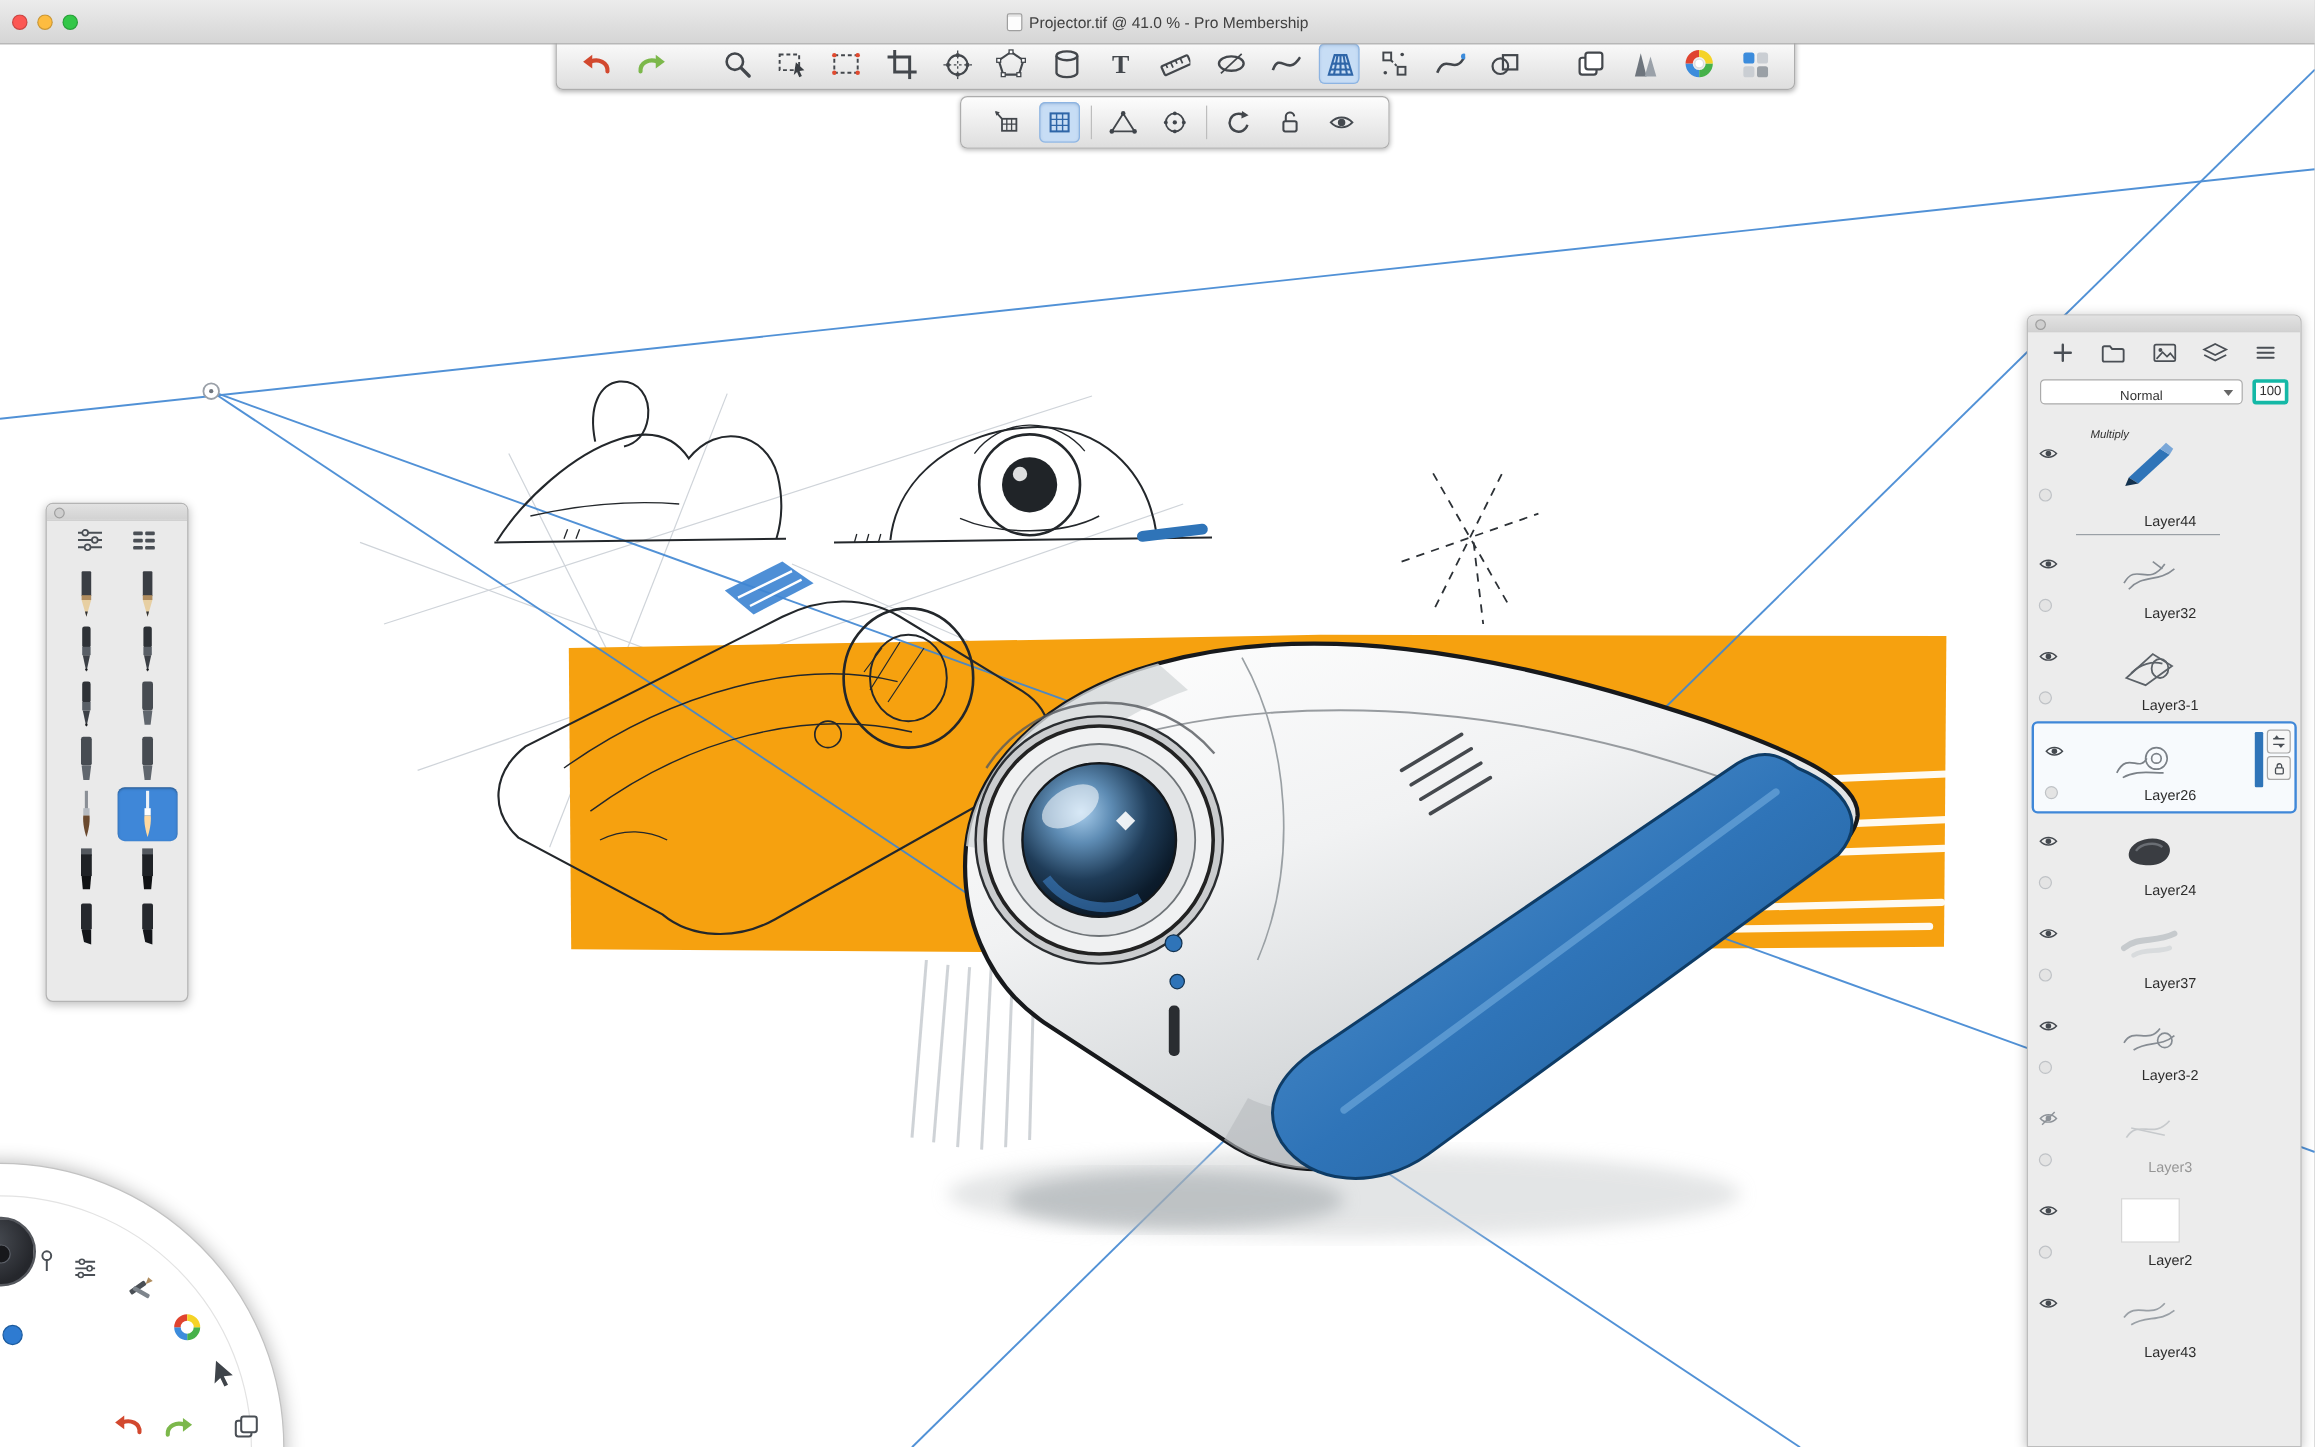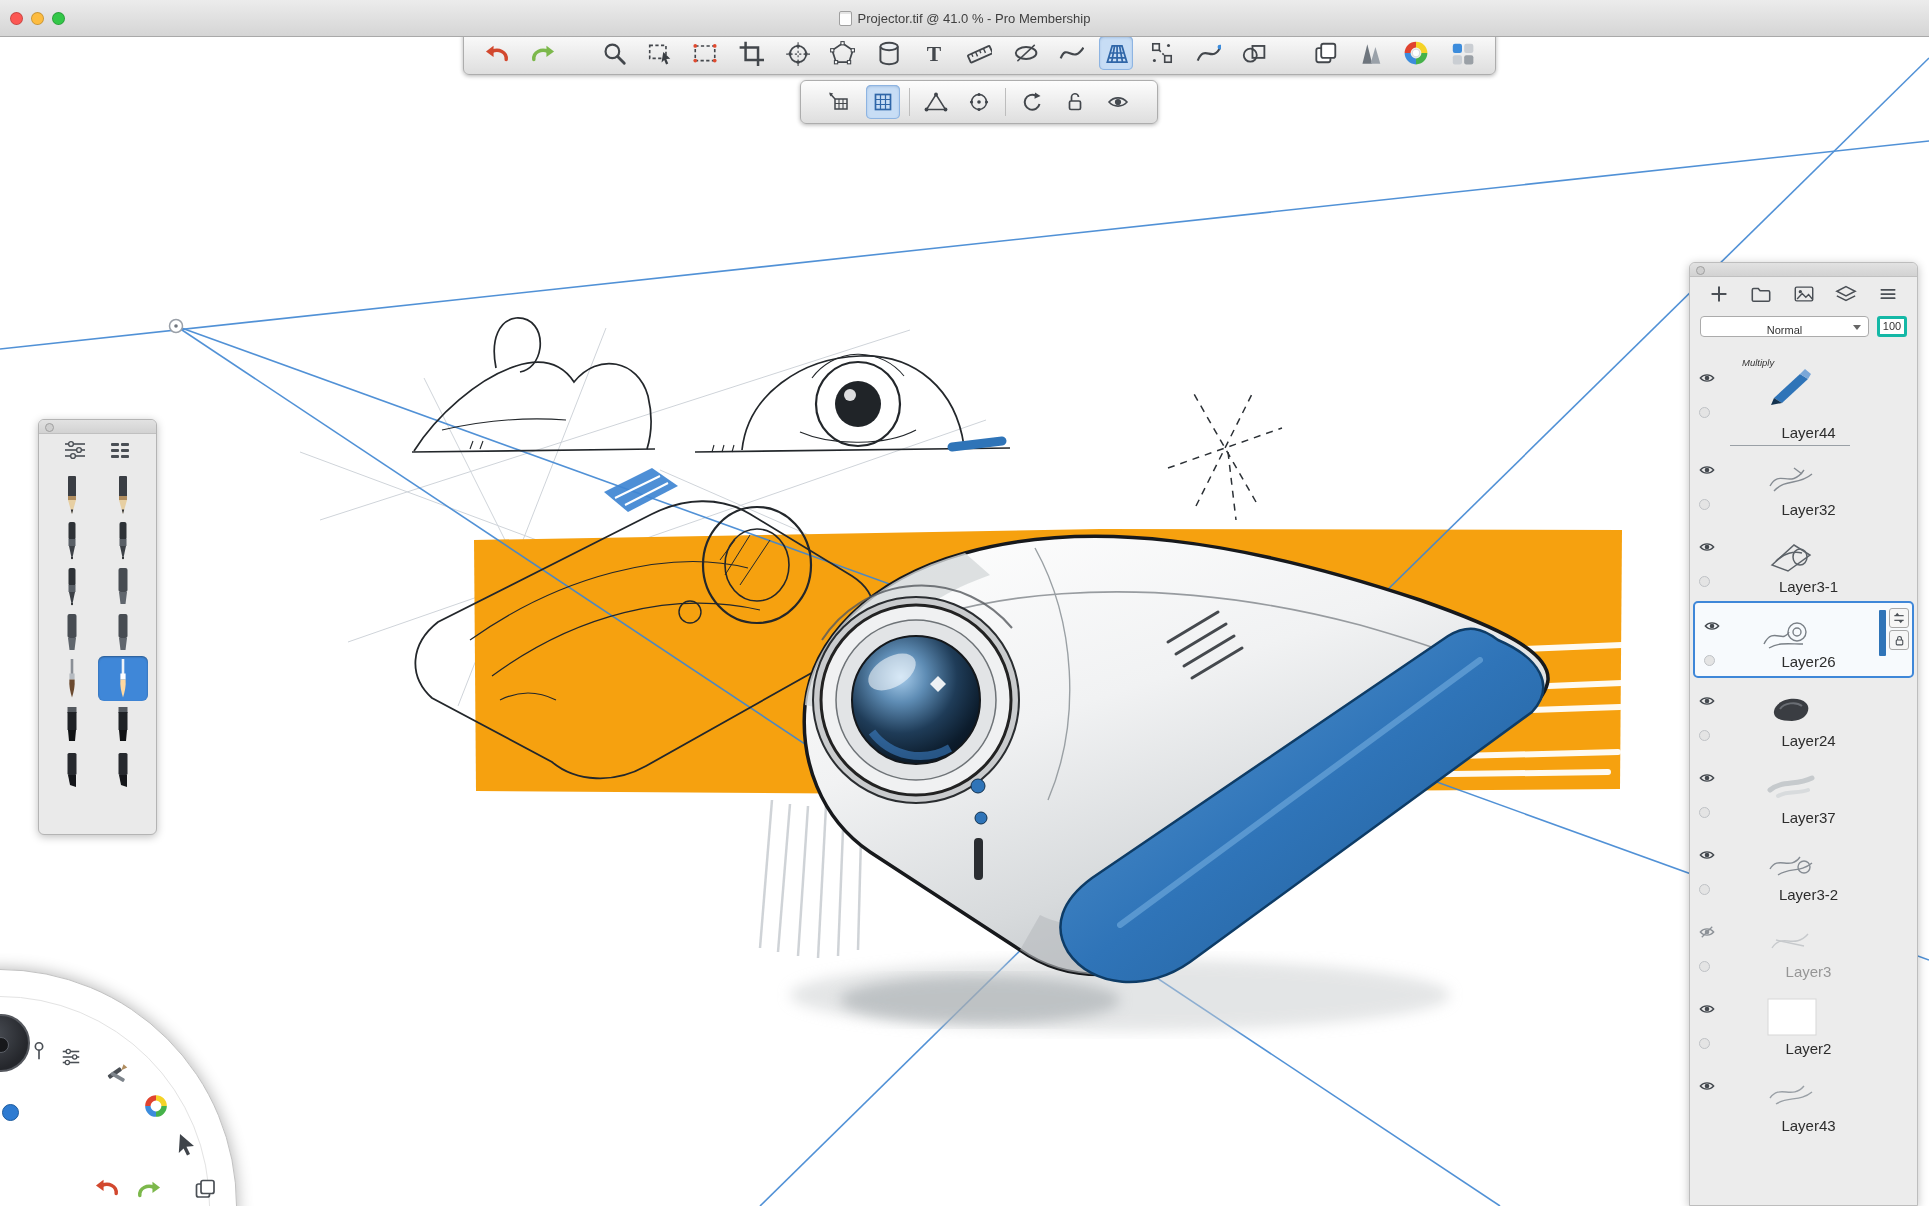--- a/index.html
+++ b/index.html
@@ -72,21 +72,21 @@
     font-size:11px; color:#333; display:flex; align-items:center; justify-content:center; }
   .layer-list{ position:absolute; left:0; top:80px; right:0; bottom:0; padding-top:12px; }
   .layer-row{ position:relative; height:77px; }
   .layer-row.tall{ height:92px; } .layer-row.group{ height:56px; }
   .layer-row.selected{ margin:0 3px; border:2px solid #3f87d8; border-radius:5px; background:#f7fafd; }
   .layer-row.hidden-layer .thumb, .layer-row.hidden-layer .lname{ opacity:.45; }
   .eye-btn{ position:absolute; left:6px; top:14px; width:22px; height:18px; }
   .lock-dot{ position:absolute; left:9px; top:52px; width:11px; height:11px; border-radius:50%;
     border:1px solid #bfc2c6; background:#e4e4e4; }
   .thumb{ position:absolute; left:66px; top:8px; width:72px; height:46px; display:flex; align-items:center; justify-content:center; }
-  .lname{ position:absolute; left:34px; right:24px; bottom:6px; text-align:center; font-size:15px; color:#2d2d2d; }
+  .lname{ position:absolute; left:34px; right:24px; bottom:6px; text-align:center; font-size:12px; color:#2d2d2d; }
   .blend-label{ position:absolute; left:52px; top:2px; font-size:9.5px; color:#333;font-style:italic; }
   .underline{ position:absolute; left:40px; bottom:1px; width:120px; height:1px; background:#9aa0a6; }
   .sel-bar{ position:absolute; right:26px; top:7px; width:7px; height:46px; background:#2f74b8; border-radius:1px; }
   .sel-btn{ position:absolute; right:3px; width:20px; height:20px; background:#f6f6f6; border:1px solid #a8a8a8;
     border-radius:3px; display:flex; align-items:center; justify-content:center; }
   .sel-btn.top{ top:5px; } .sel-btn.bottom{ top:27px; }
   .defs-hidden{ position:absolute; width:0; height:0; overflow:hidden; }
 </style>
 </head>
 <body>

